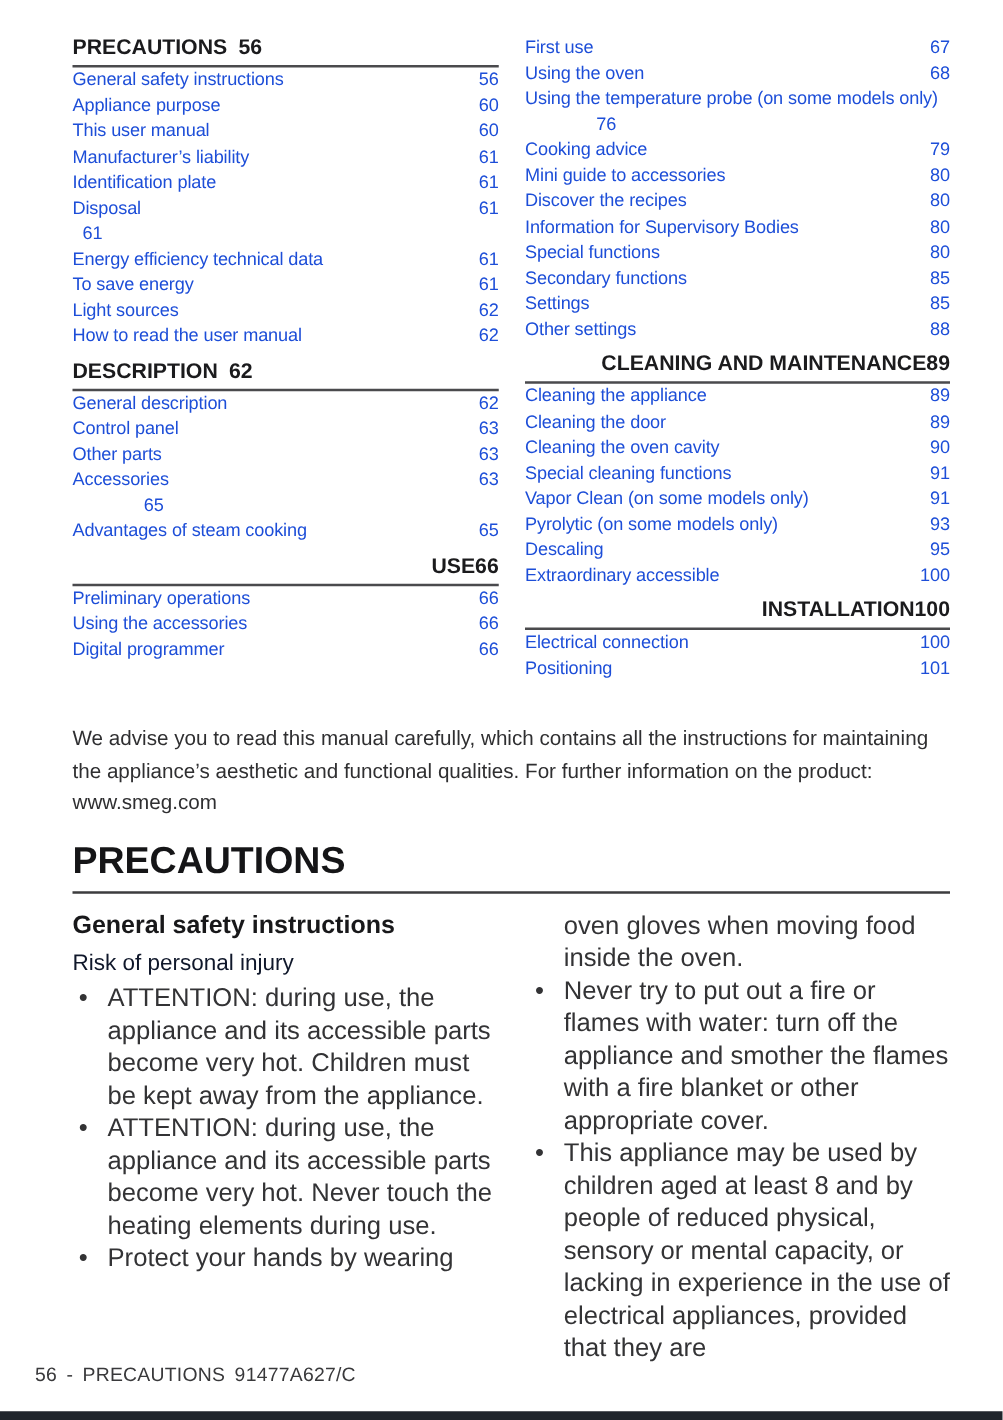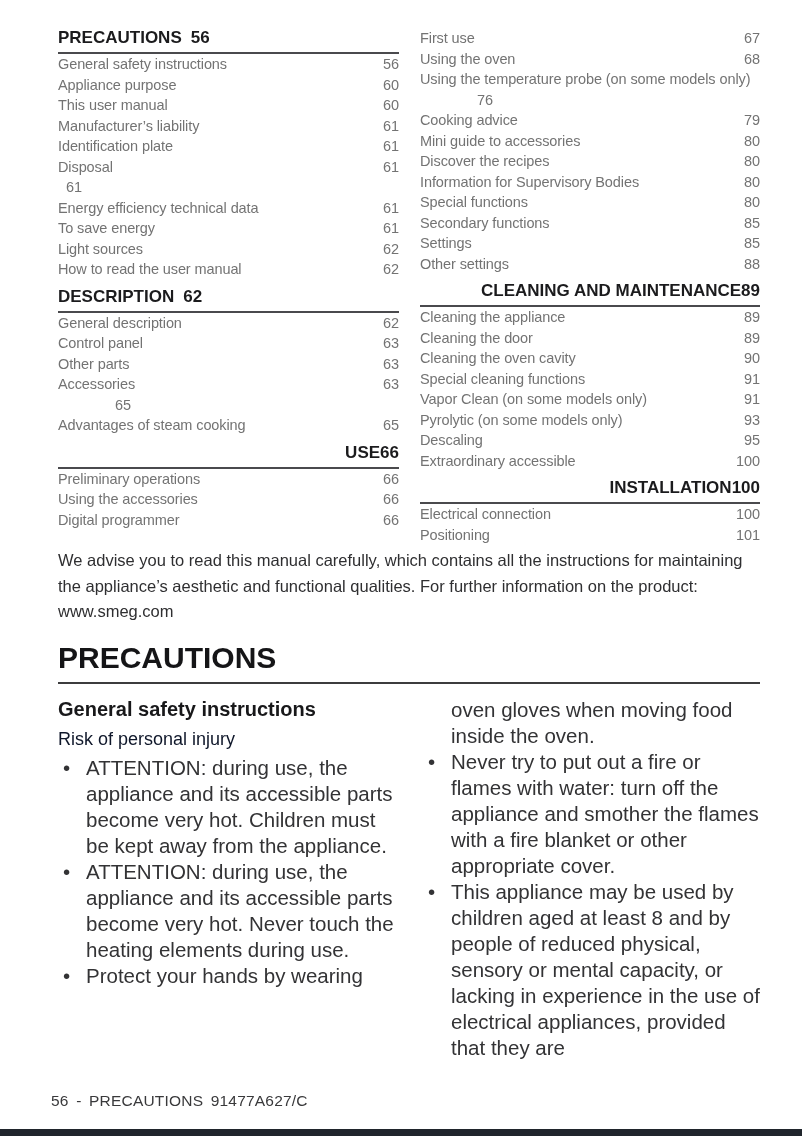--- a/index.html
+++ b/index.html
@@ -24,30 +24,30 @@
     border-bottom:2px solid #4a4a4d;
     padding:0 0 4px 0; margin-top:7px;
   }
   .toc-col > .toc-heading:first-child { margin-top:0; }
   .toc-heading.inline { justify-content:flex-start; }
   .toc-heading.inline .toc-heading-page { margin-left:9px; }
 
   .toc-row {
     display:flex; justify-content:space-between;
     font-size:14.5px; line-height:20.5px; letter-spacing:-0.1px;
-    color:#737373;
+    color:#1d4ed8;
   }
   .toc-entry-page { margin-left:8px; white-space:nowrap; }
   .toc-row.wrap { display:block; }
   .toc-row.wrap .toc-entry-title { white-space:nowrap; }
   .toc-row.wrap .toc-entry-page { display:block; margin-left:57px; }
 
   
   .intro {
-    margin-top:3px;
+    margin-top:34px;
     font-size:16.5px; line-height:25.5px; color:#2f2f31;
   }
 
   
   .chapter-title {
     margin-top:16px;
     font-size:30px; line-height:34px; font-weight:bold; color:#151517;
     padding-bottom:7px;
     border-bottom:2px solid #3c3c3e;
   }
@@ -57,21 +57,21 @@
   .body-col { width:337px; font-size:20.5px; line-height:26px; color:#333335; }
   .body-heading { font-size:20px; line-height:24px; font-weight:bold; color:#18181a; margin-bottom:7px; }
   .body-subheading { font-size:18px; line-height:22px; font-weight:normal; color:#0f172a; margin-bottom:5px; }
   .body-lead { padding-left:28px; }
   .bullet-row { display:flex; }
   .bullet-marker { flex:0 0 28px; width:28px; padding-left:5px; }
   .bullet-text { flex:1; }
 
   
   .footer {
-    position:absolute; left:51px; bottom:26px;
+    position:absolute; left:28px; bottom:26px;
     font-size:15.5px; color:#39393b; word-spacing:3px; letter-spacing:0.2px;
   }
   .bottom-bar {
     position:absolute; left:0; right:0; bottom:0; height:7px;
   }
 </style>
 </head>
 <body>
 
 <div class="page">

